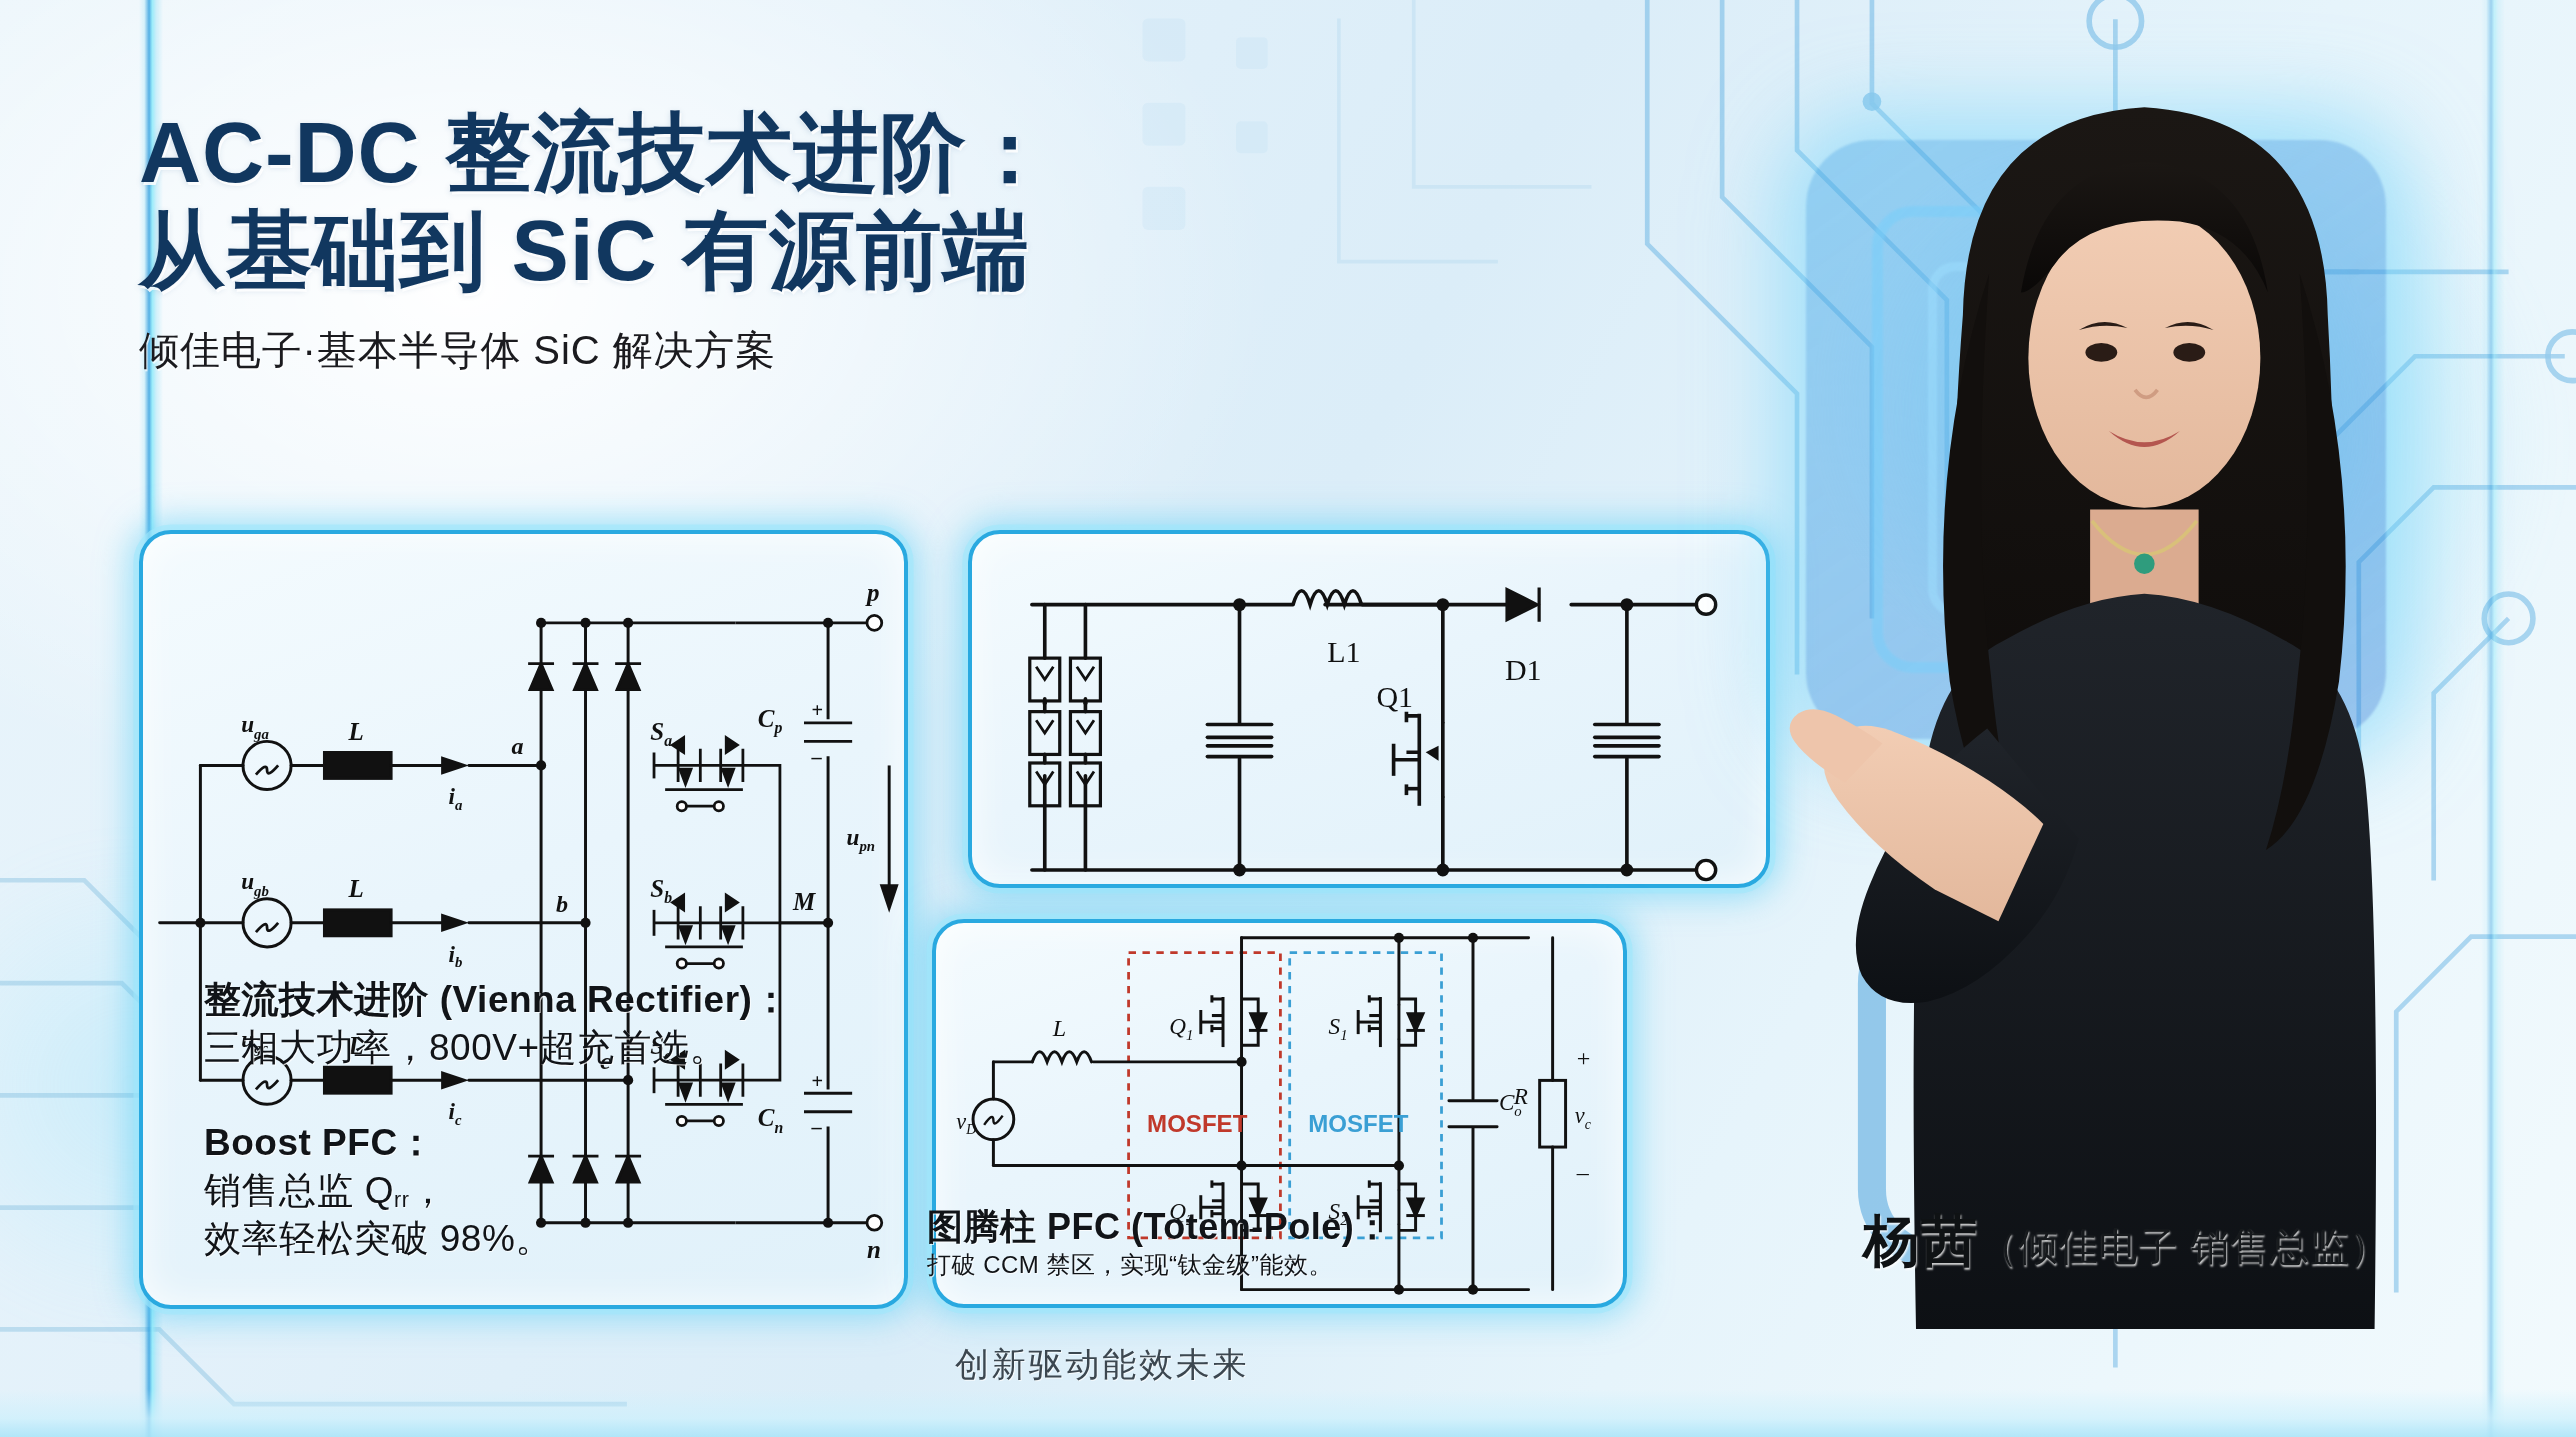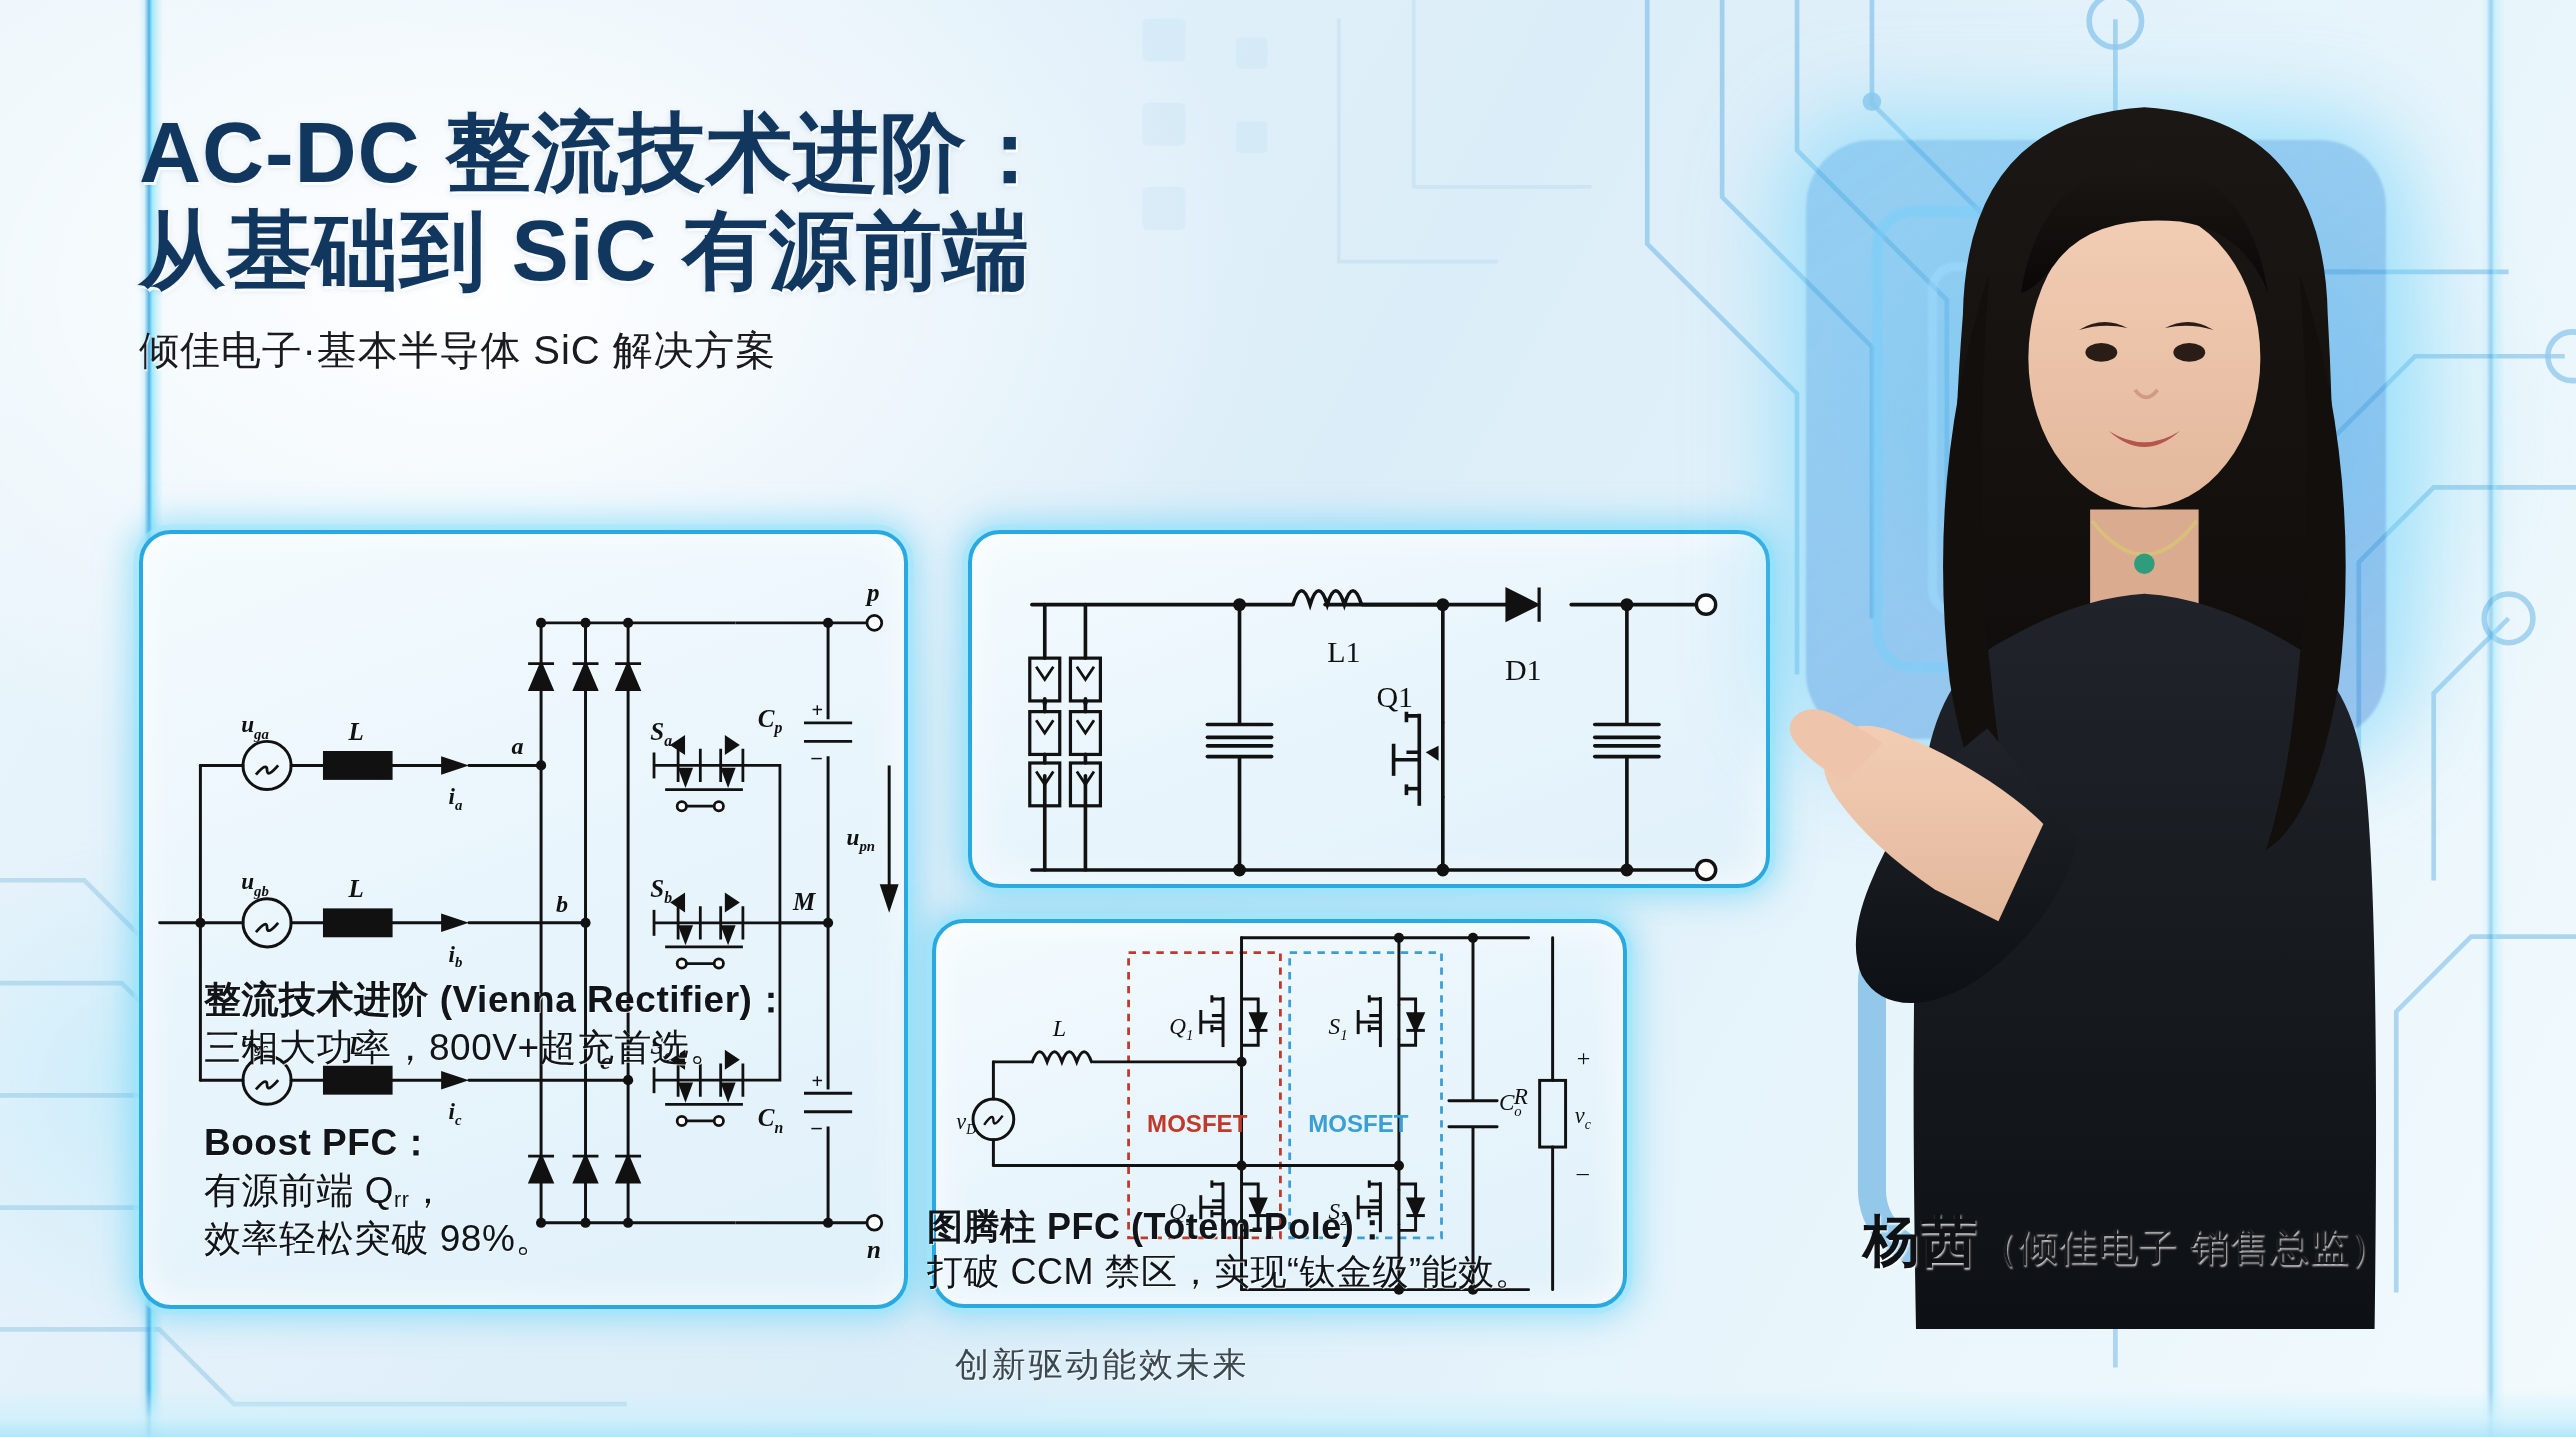--- a/index.html
+++ b/index.html
@@ -83,21 +83,21 @@
     color: #111418;
     text-shadow: 0.9px 0.9px 0 rgba(255,255,255,.75);
     letter-spacing: 0.5px;
   }
   .cap-head { font-size: 37px; font-weight: 800; line-height: 1.26; white-space: nowrap; }
   .cap-body { font-size: 37px; font-weight: 500; line-height: 1.30; white-space: nowrap; }
   #cap-vienna { left: 204px; top: 977px; }
   #cap-boost  { left: 204px; top: 1120px; }
   #cap-totem  { left: 927px; top: 1204px; }
   #cap-totem .cap-head { font-size: 36px; }
-  #cap-totem .cap-body { font-size: 36px; }
+  #cap-totem .cap-body { font-size: 24px; }
 
   sub { font-size: .58em; vertical-align: -.18em; }
 
   
   .presenter-wrap {
     position: absolute; left: 1647px; top: 0; width: 929px; height: 1329px;
     overflow: hidden;
   }
   .chip-glow {
     position: absolute; left: 159px; top: 140px; width: 580px; height: 599px;
@@ -637,21 +637,21 @@
     </svg>
   </div>
 
   <div class="caption" id="cap-vienna">
     <div class="cap-head">整流技术进阶 (Vienna Rectifier)：</div>
     <div class="cap-body">三相大功率，800V+超充首选。</div>
   </div>
 
   <div class="caption" id="cap-boost">
     <div class="cap-head">Boost PFC：</div>
-    <div class="cap-body"><span>有源前端 Q</span><sub>rr</sub><span>，</span></div>
+    <div class="cap-body"><span>销售总监 Q</span><sub>rr</sub><span>，</span></div>
     <div class="cap-body">效率轻松突破 98%。</div>
   </div>
 
   <div class="caption" id="cap-totem">
     <div class="cap-head">图腾柱 PFC (Totem-Pole)：</div>
     <div class="cap-body">打破 CCM 禁区，实现“钛金级”能效。</div>
   </div>
 
   <div class="presenter-wrap">
     <div class="chip-glow">

